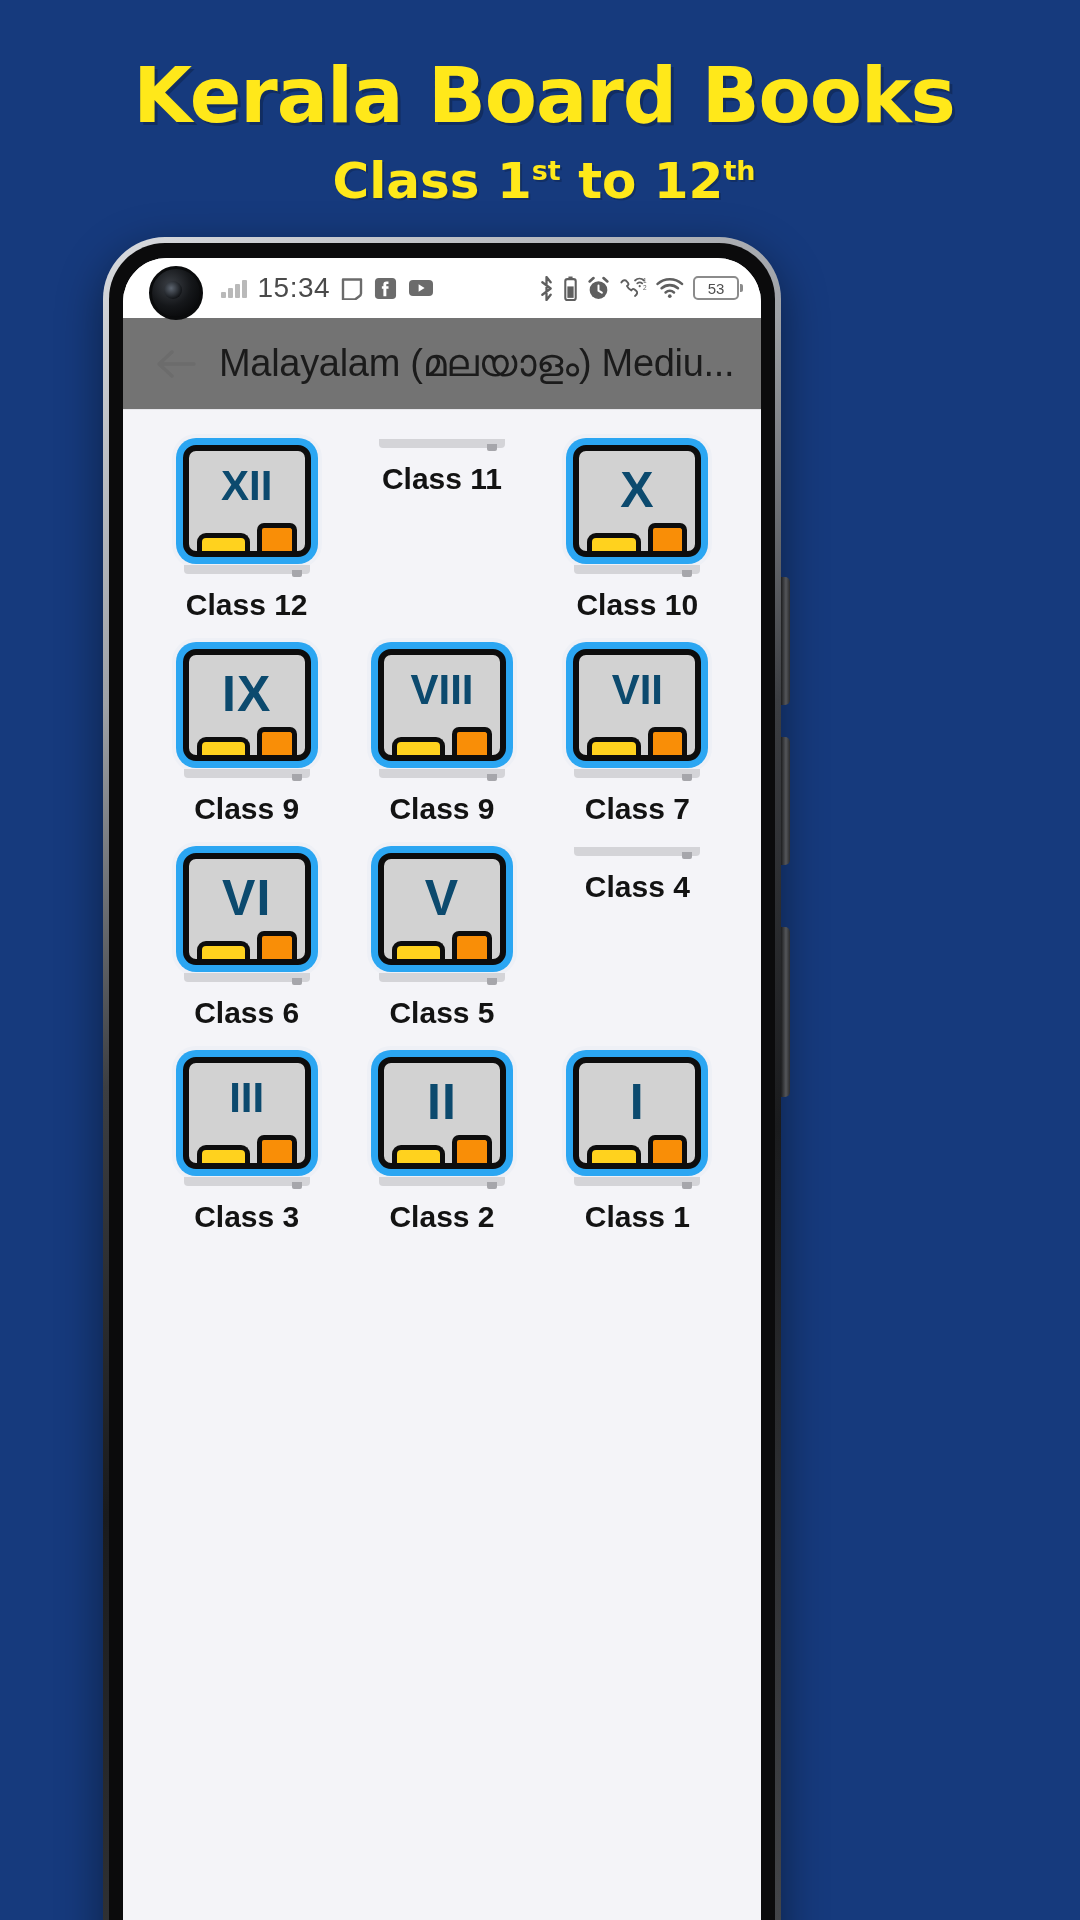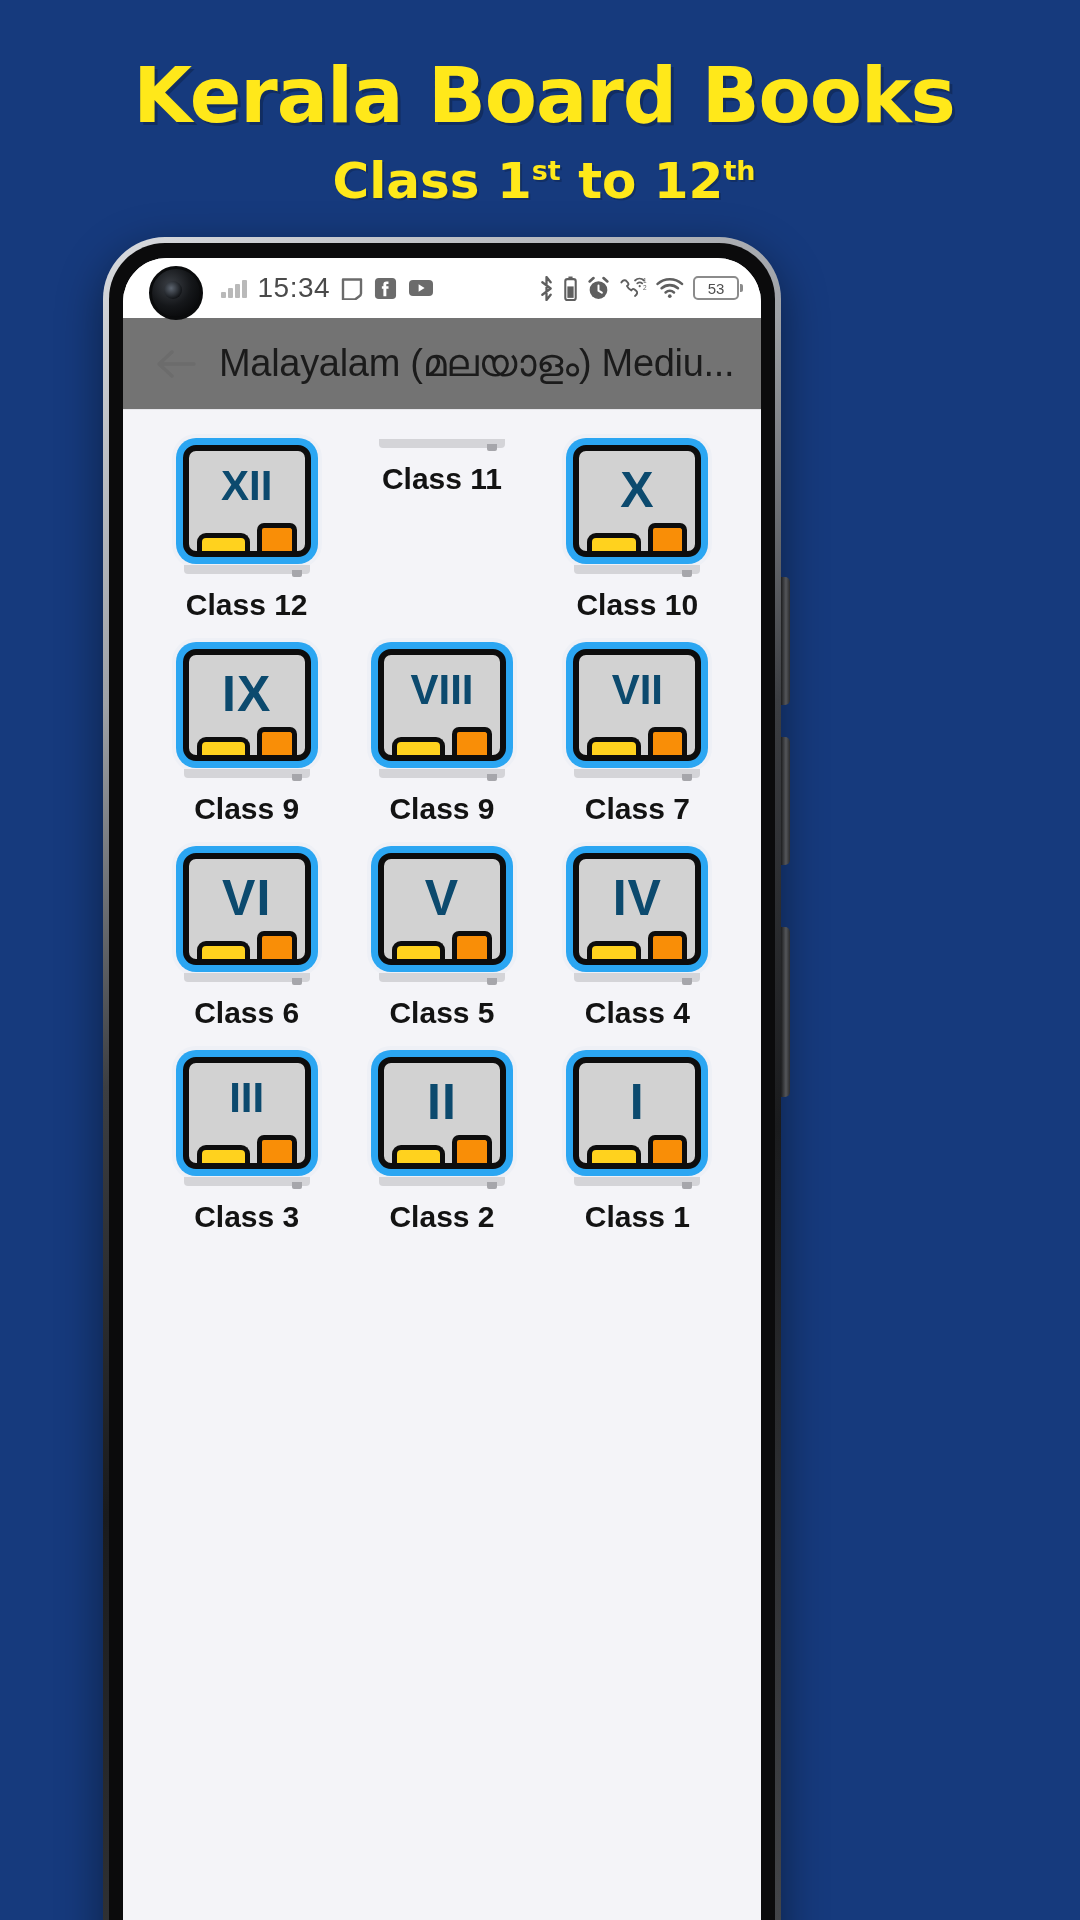--- a/index.html
+++ b/index.html
@@ -520,29 +520,20 @@
                   <div class="books">
                     <div class="book-y"></div>
                     <div class="book-o"></div>
                   </div>
                 </div>
               </div>
               <div class="shelf"></div>
               <div class="cell-label">Class 5</div>
             </div>
             <div class="cell">
-              <div class="tile">
-                <div class="tile-inner">
-                  <div class="numeral">IV</div>
-                  <div class="books">
-                    <div class="book-y"></div>
-                    <div class="book-o"></div>
-                  </div>
-                </div>
-              </div>
               <div class="shelf"></div>
               <div class="cell-label">Class 4</div>
             </div>
             <div class="cell">
               <div class="tile">
                 <div class="tile-inner">
                   <div class="numeral long">III</div>
                   <div class="books">
                     <div class="book-y"></div>
                     <div class="book-o"></div>

